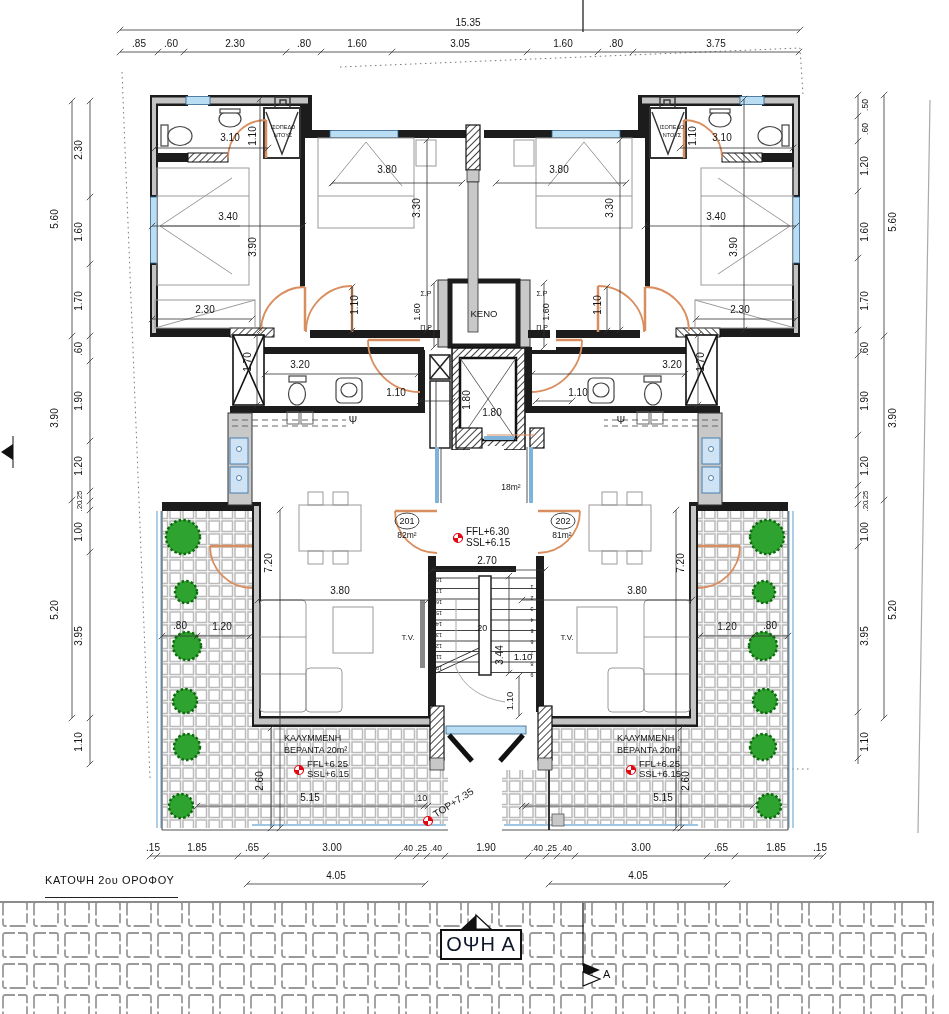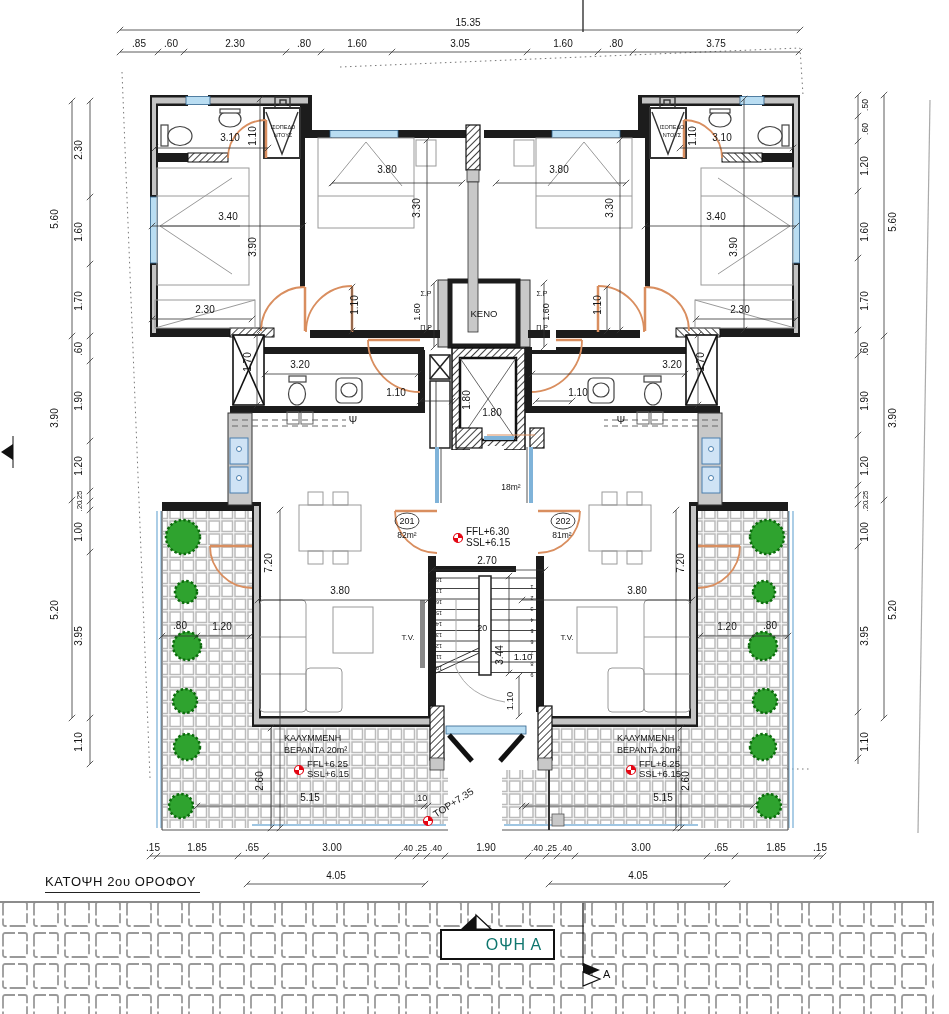--- a/index.html
+++ b/index.html
@@ -1,22 +1,22 @@
 <!DOCTYPE html>
 <html><head>
 <meta charset="utf-8">
 <style>
   html,body{margin:0;padding:0;background:#fff;}
   .stage{position:relative;width:934px;height:1014px;background:#fff;overflow:hidden;
          font-family:"Liberation Sans","DejaVu Sans",sans-serif;}
   .stage svg{position:absolute;left:0;top:0;}
-  .plan-title{position:absolute;left:45px;top:874px;font-size:13px;letter-spacing:.6px;color:#111;
-              border-bottom:1.6px solid #222;padding:0 4px 3px 0;background:#fff;}
+  .plan-title{position:absolute;left:45px;top:874px;font-size:11px;letter-spacing:.6px;color:#111;
+              border-bottom:1.6px solid #222;padding:0 4px 11px 0;background:#fff;}
   .elev-box{position:absolute;left:440px;top:929px;width:78px;height:27px;border:2px solid #111;
-            background:#fff;text-align:center;line-height:27px;font-size:16px;letter-spacing:1px;color:#0f766e;padding-left:33px;}
+            background:#fff;text-align:center;line-height:27px;font-size:20px;letter-spacing:1px;color:#0f172a;}
   .sec-letter{position:absolute;left:603px;top:968px;font-size:11px;color:#111;}
   .tick{stroke:#222;stroke-width:1.1;}
   #dims line{stroke:#333;stroke-width:0.8;}
   #labels text{fill:#141414;}
 </style>
 </head>
 <body>
 
 <div class="stage">
 

